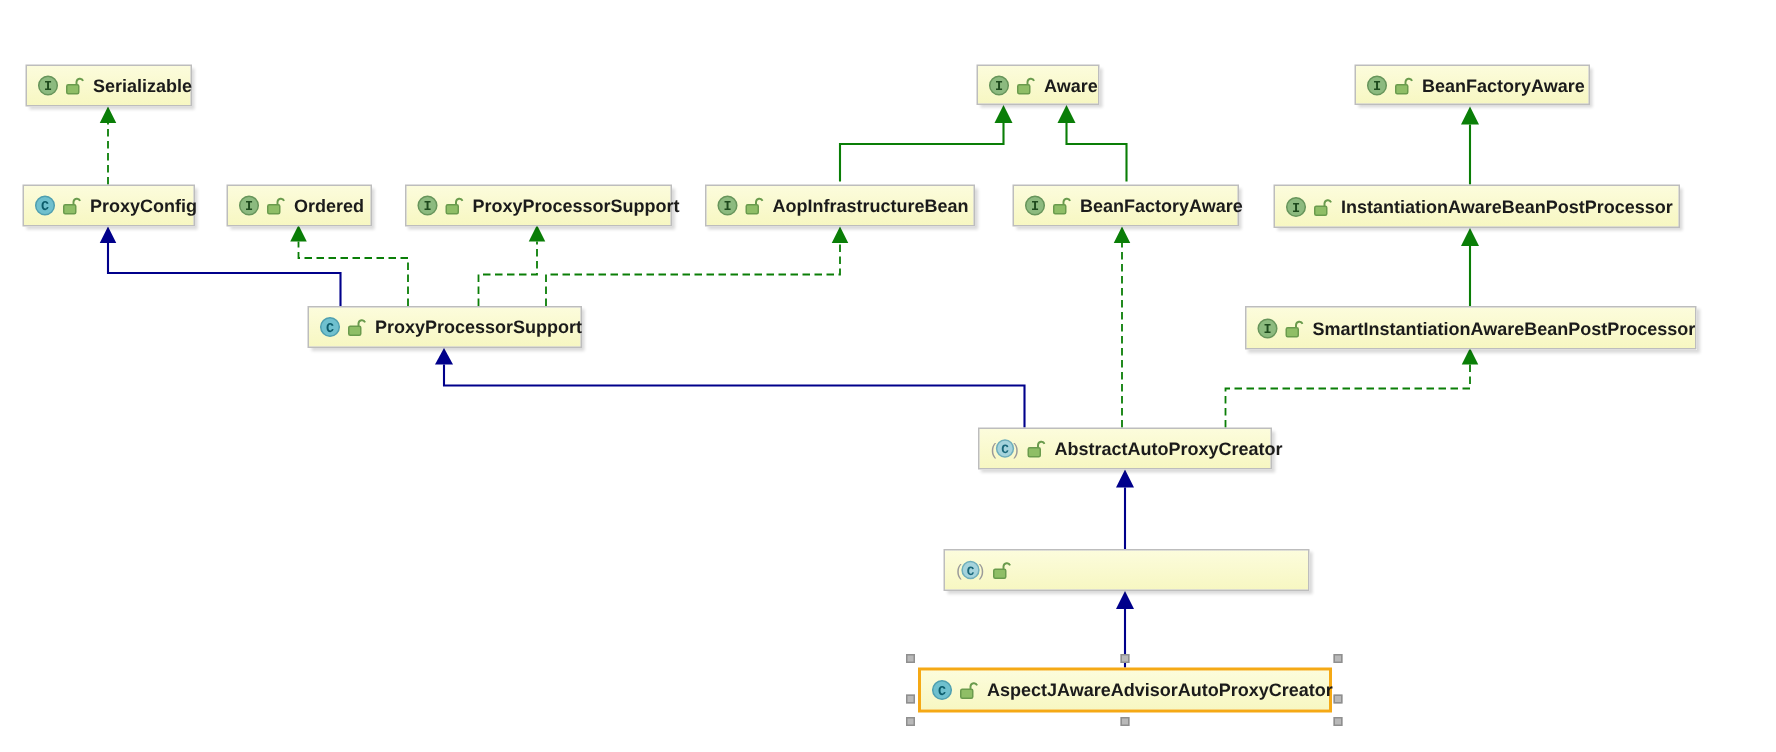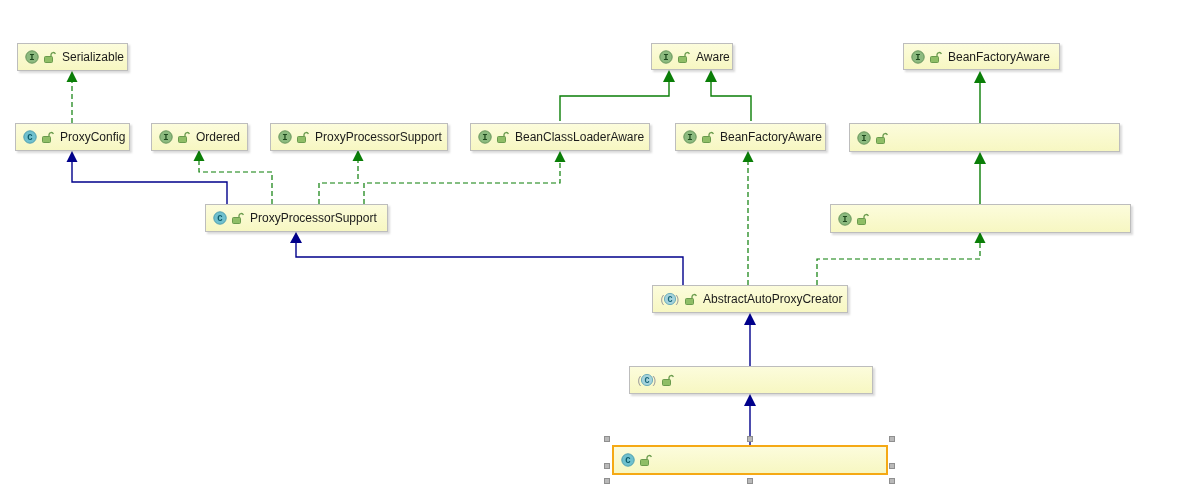--- a/index.html
+++ b/index.html
@@ -10,21 +10,21 @@
   }
   .node {
     position:absolute; box-sizing:border-box;
     display:flex; align-items:center; gap:4px;
     padding:0 6px 0 7px;
     background:linear-gradient(#fcfcdc,#f7f7c2);
     border:1px solid #bdbdbd;
     box-shadow:2px 2px 2px rgba(0,0,0,0.15);
     font-size:12px; color:#1b1b1b; white-space:nowrap;
   }
-  .node .lbl { padding-left:2px; }
+  .node .lbl { padding-left:2px;font-weight:bold; }
   .node.selected {
     border:2px solid #f5a915;
     box-shadow:none;
   }
   .icon { display:flex; align-items:center; }
   .handle {
     position:absolute; width:6px; height:6px;
     background:#b9b9b9; border:1px solid #8f8f8f; box-sizing:border-box;
   }
   svg.edges { position:absolute; left:0; top:0; }
@@ -200,21 +200,21 @@
           <circle cx="7" cy="7" r="6.2" fill="#8cba7f" stroke="#67955b"></circle>
           <text x="7" y="10.3" text-anchor="middle" font-size="9" font-weight="bold" font-family="Liberation Mono, monospace" fill="#1e4a1e">I</text>
         </svg>
       </span>
     <span class="icon">
         <svg width="13" height="14" viewBox="0 0 13 14">
           <path d="M8 7 V4.6 a2.3 2.3 0 0 1 4.4 -0.7" fill="none" stroke="#6a9b4d" stroke-width="1.3"></path>
           <rect x="1.5" y="6.5" width="8" height="6" rx="1" fill="#8fbe66" stroke="#6a9b4d"></rect>
         </svg>
       </span>
-    <span class="lbl">BeanClassLoaderAware</span>
+    <span class="lbl">AopInfrastructureBean</span>
   </div>
 
   <div class="node" style="left:675px;top:123px;width:151px;height:28px">
     <span class="icon">
         <svg width="14" height="14" viewBox="0 0 14 14">
           <circle cx="7" cy="7" r="6.2" fill="#8cba7f" stroke="#67955b"></circle>
           <text x="7" y="10.3" text-anchor="middle" font-size="9" font-weight="bold" font-family="Liberation Mono, monospace" fill="#1e4a1e">I</text>
         </svg>
       </span>
     <span class="icon">
@@ -232,20 +232,21 @@
           <circle cx="7" cy="7" r="6.2" fill="#8cba7f" stroke="#67955b"></circle>
           <text x="7" y="10.3" text-anchor="middle" font-size="9" font-weight="bold" font-family="Liberation Mono, monospace" fill="#1e4a1e">I</text>
         </svg>
       </span>
     <span class="icon">
         <svg width="13" height="14" viewBox="0 0 13 14">
           <path d="M8 7 V4.6 a2.3 2.3 0 0 1 4.4 -0.7" fill="none" stroke="#6a9b4d" stroke-width="1.3"></path>
           <rect x="1.5" y="6.5" width="8" height="6" rx="1" fill="#8fbe66" stroke="#6a9b4d"></rect>
         </svg>
       </span>
+    <span class="lbl">InstantiationAwareBeanPostProcessor</span>
   </div>
 
   <div class="node" style="left:205px;top:204px;width:183px;height:28px">
     <span class="icon">
         <svg width="14" height="14" viewBox="0 0 14 14">
           <circle cx="7" cy="7" r="6.2" fill="#6fc0ce" stroke="#4f9fb0"></circle>
           <text x="7" y="10.3" text-anchor="middle" font-size="9" font-weight="bold" font-family="Liberation Mono, monospace" fill="#0b5b6b">C</text>
         </svg>
       </span>
     <span class="icon">
@@ -263,20 +264,21 @@
           <circle cx="7" cy="7" r="6.2" fill="#8cba7f" stroke="#67955b"></circle>
           <text x="7" y="10.3" text-anchor="middle" font-size="9" font-weight="bold" font-family="Liberation Mono, monospace" fill="#1e4a1e">I</text>
         </svg>
       </span>
     <span class="icon">
         <svg width="13" height="14" viewBox="0 0 13 14">
           <path d="M8 7 V4.6 a2.3 2.3 0 0 1 4.4 -0.7" fill="none" stroke="#6a9b4d" stroke-width="1.3"></path>
           <rect x="1.5" y="6.5" width="8" height="6" rx="1" fill="#8fbe66" stroke="#6a9b4d"></rect>
         </svg>
       </span>
+    <span class="lbl">SmartInstantiationAwareBeanPostProcessor</span>
   </div>
 
   <div class="node" style="left:652px;top:285px;width:196px;height:28px">
     <span class="icon">
         <svg width="20" height="14" viewBox="0 0 20 14">
           <text x="0.5" y="11" font-size="11" font-family="Liberation Sans, sans-serif" fill="#9a9a9a">(</text>
           <circle cx="10" cy="7" r="5.6" fill="#a5d3dc" stroke="#6faebb"></circle>
           <text x="10" y="10" text-anchor="middle" font-size="8.5" font-weight="bold" font-family="Liberation Mono, monospace" fill="#19677a">C</text>
           <text x="15.5" y="11" font-size="11" font-family="Liberation Sans, sans-serif" fill="#9a9a9a">)</text>
         </svg>
@@ -313,20 +315,21 @@
           <circle cx="7" cy="7" r="6.2" fill="#6fc0ce" stroke="#4f9fb0"></circle>
           <text x="7" y="10.3" text-anchor="middle" font-size="9" font-weight="bold" font-family="Liberation Mono, monospace" fill="#0b5b6b">C</text>
         </svg>
       </span>
     <span class="icon">
         <svg width="13" height="14" viewBox="0 0 13 14">
           <path d="M8 7 V4.6 a2.3 2.3 0 0 1 4.4 -0.7" fill="none" stroke="#6a9b4d" stroke-width="1.3"></path>
           <rect x="1.5" y="6.5" width="8" height="6" rx="1" fill="#8fbe66" stroke="#6a9b4d"></rect>
         </svg>
       </span>
+    <span class="lbl">AspectJAwareAdvisorAutoProxyCreator</span>
   </div>
 
   <div class="handle" style="left:604px;top:436px"></div>
   <div class="handle" style="left:747px;top:436px"></div>
   <div class="handle" style="left:889px;top:436px"></div>
   <div class="handle" style="left:604px;top:463px"></div>
   <div class="handle" style="left:889px;top:463px"></div>
   <div class="handle" style="left:604px;top:478px"></div>
   <div class="handle" style="left:747px;top:478px"></div>
   <div class="handle" style="left:889px;top:478px"></div>

